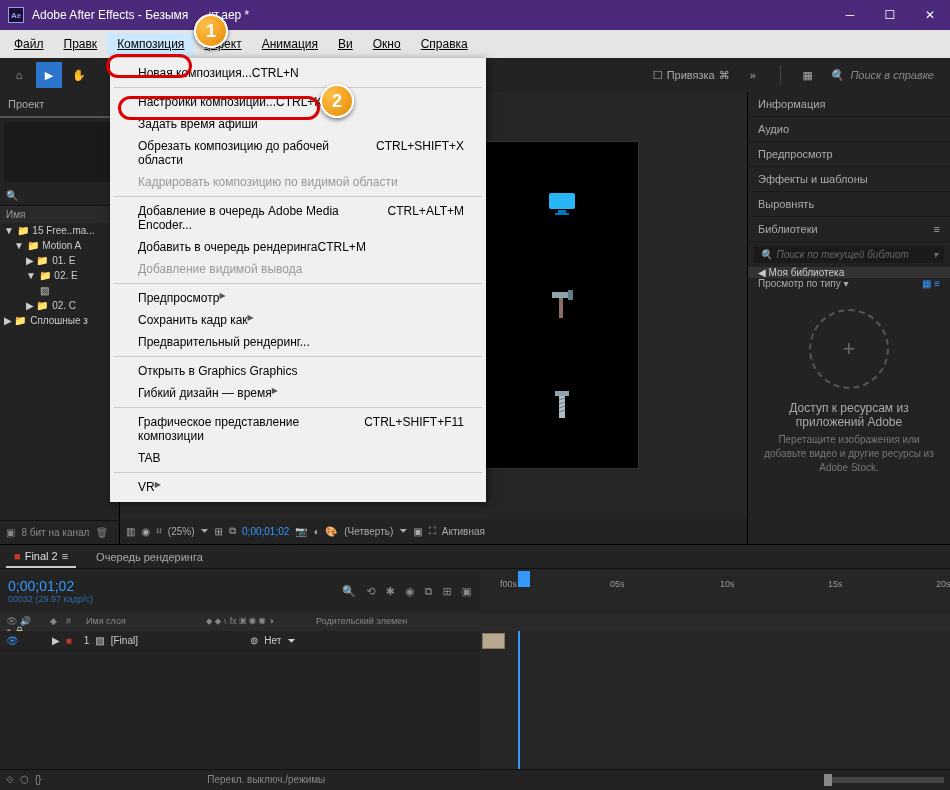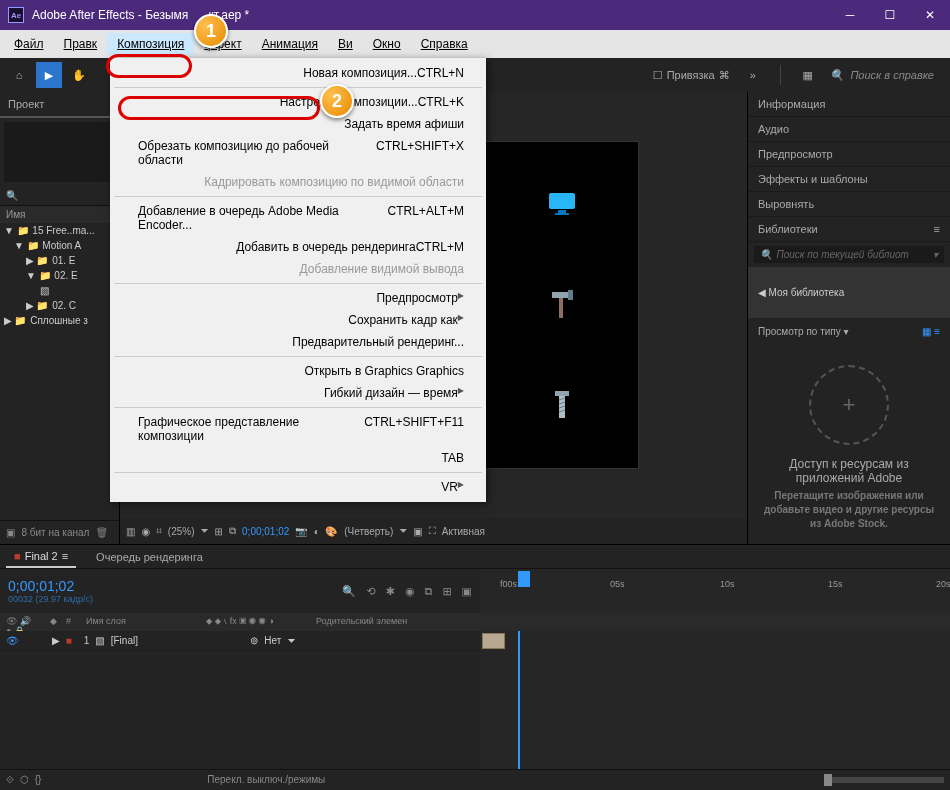--- a/index.html
+++ b/index.html
@@ -39,26 +39,26 @@
 .comp-view { flex: 1; background: #262626; display: flex; align-items: center; justify-content: center; position: relative; }
 .comp-canvas { width: 410px; height: 328px; background: #000; border: 1px solid #333; display: grid; grid-template-columns: repeat(3, 1fr); grid-template-rows: repeat(3, 1fr); padding: 24px; gap: 24px; }
 .comp-canvas .ic { display: flex; align-items: center; justify-content: center; font-size: 28px; }
 .comp-footer { height: 26px; background: #232323; display: flex; align-items: center; padding: 0 6px; gap: 6px; font-size: 10px; color: #aaa; }
 .comp-footer span { display: inline-block; }
 
 .right-panels { width: 202px; background: #232323; display: flex; flex-direction: column; font-size: 11px; }
 .rp-item { padding: 6px 10px; border-bottom: 1px solid #1a1a1a; color: #aaa; }
 .rp-title { display: flex; justify-content: space-between; align-items: center; }
 .lib-search { margin: 4px 6px; padding: 3px 6px; background: #1a1a1a; color: #666; font-style: italic; font-size: 10px; display: flex; align-items: center; gap: 4px; }
-.lib-sub { padding: 20px 10px; background: #333; font-size: 10px; color: #ccc; }
-.lib-filter { padding: 8px 10px; font-size: 10px; color: #aaa; display: flex; align-items: center; justify-content: space-between; }
+.lib-sub { padding: 0 10px; background: #333; font-size: 10px; color: #ccc; }
+.lib-filter { padding: 0 10px; font-size: 10px; color: #aaa; display: flex; align-items: center; justify-content: space-between; }
 .lib-dropzone { flex: 1; display: flex; flex-direction: column; align-items: center; justify-content: flex-start; padding-top: 20px; text-align: center; color: #777; font-size: 11px; }
 .lib-dropzone .circle { width: 80px; height: 80px; border: 2px dashed #555; border-radius: 50%; display: flex; align-items: center; justify-content: center; font-size: 22px; color: #666; margin-bottom: 12px; }
 .lib-dropzone .t1 { color: #aaa; font-size: 12px; margin-bottom: 4px; padding: 0 10px; }
-.lib-dropzone .t2 { font-size: 10px; padding: 0 10px; line-height: 1.4; font-weight: bold; }
+.lib-dropzone .t2 { font-size: 10px; padding: 0 10px; line-height: 1.4; }
 
 .timeline { height: 246px; background: #232323; border-top: 1px solid #000; }
 .tl-tabs { height: 24px; display: flex; align-items: center; padding: 0 6px; gap: 12px; border-bottom: 1px solid #111; }
 .tl-tabs .tab { font-size: 11px; color: #aaa; padding: 4px 8px; }
 .tl-tabs .tab.active { border-bottom: 2px solid #ccc; color: #ddd; display: flex; align-items: center; gap: 4px; }
 .tl-head { height: 44px; display: flex; }
 .tl-head-left { width: 480px; display: flex; align-items: center; padding: 0 8px; gap: 8px; }
 .tl-tc { color: #3399ff; font-size: 14px; }
 .tl-tc2 { color: #3399ff; font-size: 9px; opacity: 0.6; }
 .tl-icons { display: flex; gap: 10px; color: #888; margin-left: auto; }
@@ -72,21 +72,21 @@
 .tl-body-left { width: 480px; background: #232323; }
 .tl-row { height: 20px; display: flex; align-items: center; padding: 0 6px; font-size: 10px; color: #ccc; border-bottom: 1px solid #1d1d1d; gap: 6px; }
 .tl-body-right { flex: 1; background: #262626; position: relative; }
 .tl-clip { position: absolute; top: 2px; left: 2px; width: 23px; height: 16px; background: #b8a890; border: 1px solid #8a7758; }
 .tl-footer { height: 20px; background: #232323; border-top: 1px solid #111; display: flex; align-items: center; padding: 0 6px; gap: 6px; font-size: 10px; color: #888; }
 .tl-footer .zoom-slider { width: 120px; height: 6px; background: #444; margin-left: auto; position: relative; }
 .tl-footer .zoom-slider::after { content:''; position:absolute; left:0; top:-3px; width:8px; height:12px; background:#888; }
 
 
 .dropdown { position: absolute; top: 58px; left: 110px; width: 376px; background: #f0f0f0; color: #000; font-size: 12px; box-shadow: 2px 2px 8px rgba(0,0,0,0.5); z-index: 100; padding: 4px 0; }
-.dropdown .dd-item { display: flex; justify-content: flex-end; padding: 4px 22px 4px 28px; }
+.dropdown .dd-item { display: flex; justify-content: flex-start; padding: 4px 22px 4px 28px; }
 .dropdown .dd-item.disabled { color: #999; }
 .dropdown .dd-item.arrow::after { content: '▶'; font-size: 8px; color: #555; }
 .dropdown .dd-sep { height: 1px; background: #ccc; margin: 3px 4px; }
 
 
 .callout { position: absolute; z-index: 200; }
 .callout .circle { width: 34px; height: 34px; border-radius: 50%; background: radial-gradient(circle at 30% 30%, #ffc04d, #e68a00); border: 2px solid #fff; display: flex; align-items: center; justify-content: center; color: #fff; font-weight: bold; font-size: 18px; box-shadow: 0 2px 4px rgba(0,0,0,0.5); }
 .callout-1 { top: 14px; left: 194px; }
 .callout-2 { top: 84px; left: 320px; }
 .highlight-box { position: absolute; border: 3px solid #d00; border-radius: 16px; z-index: 150; pointer-events: none; }

